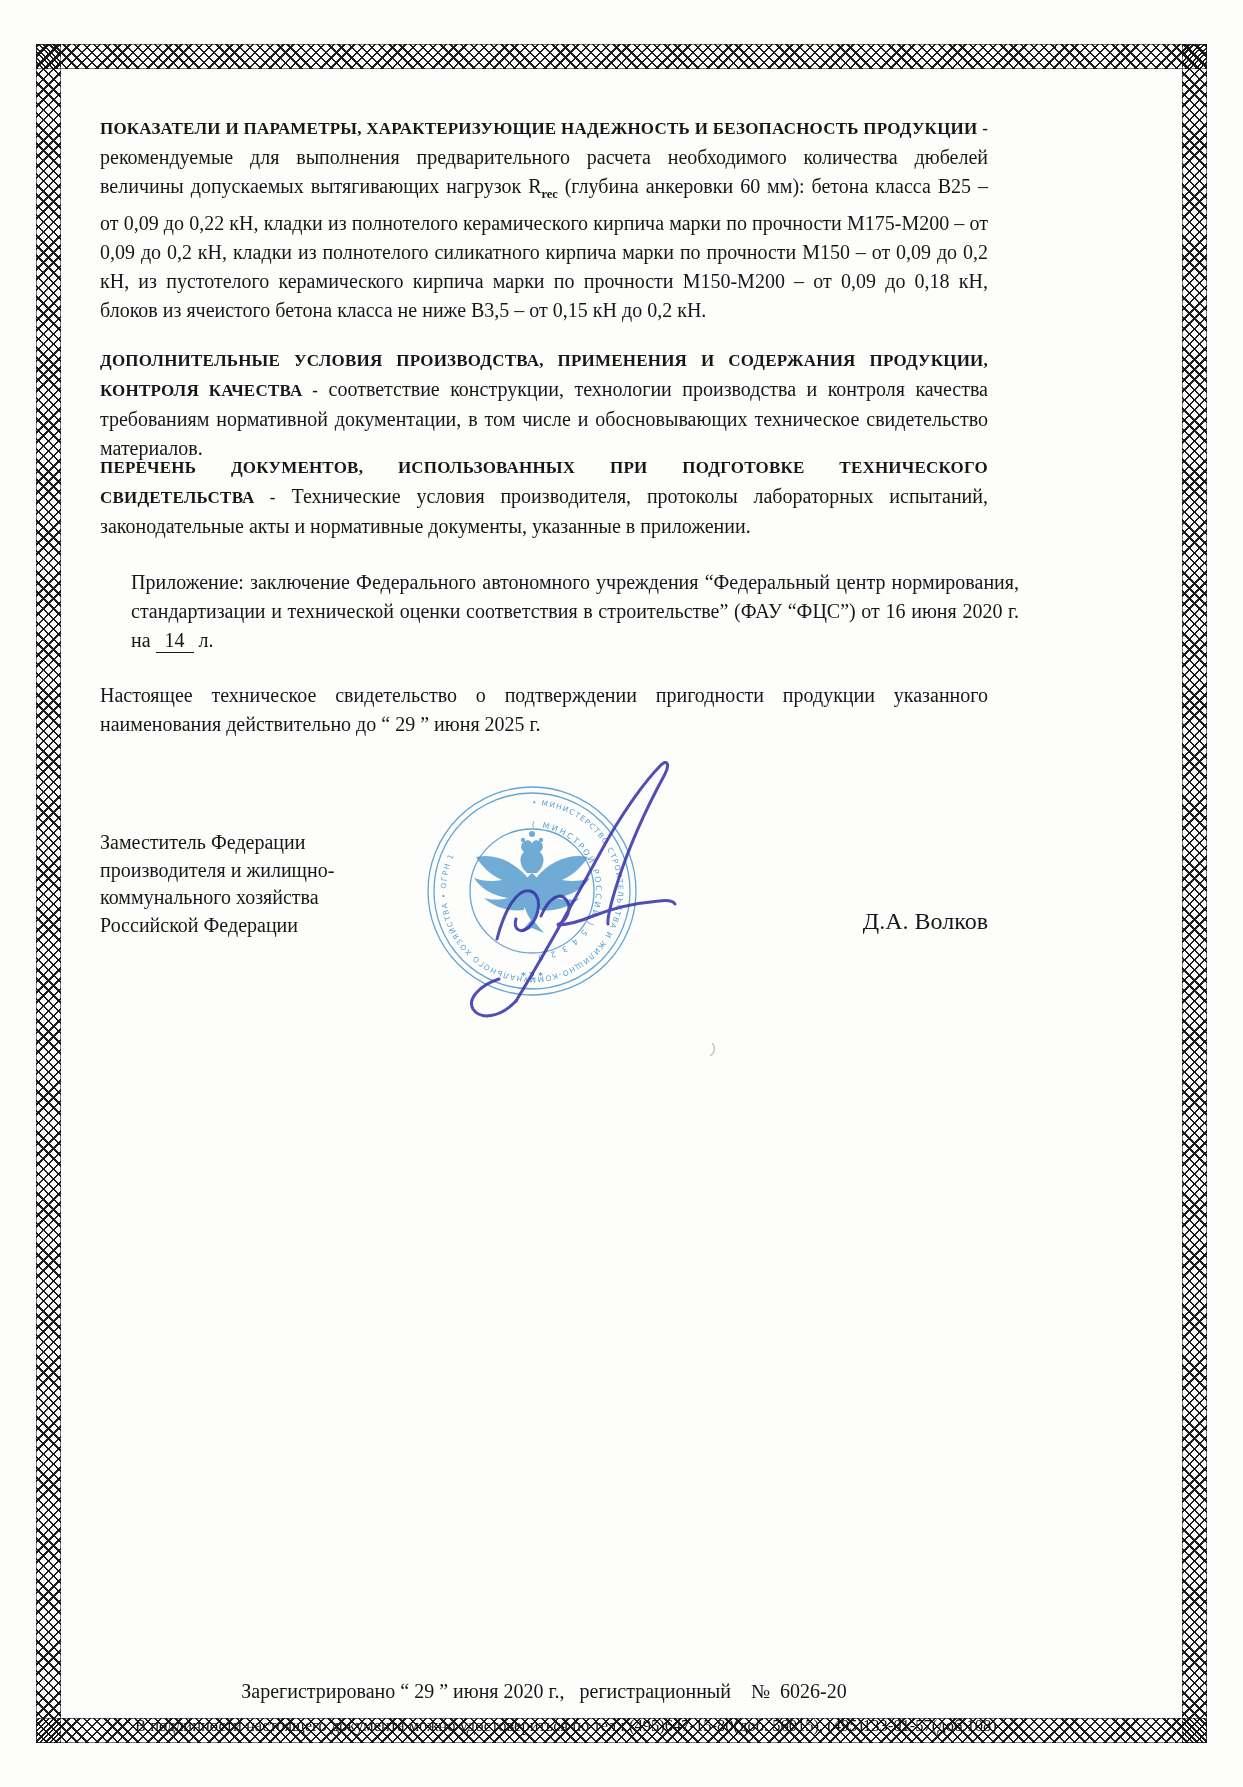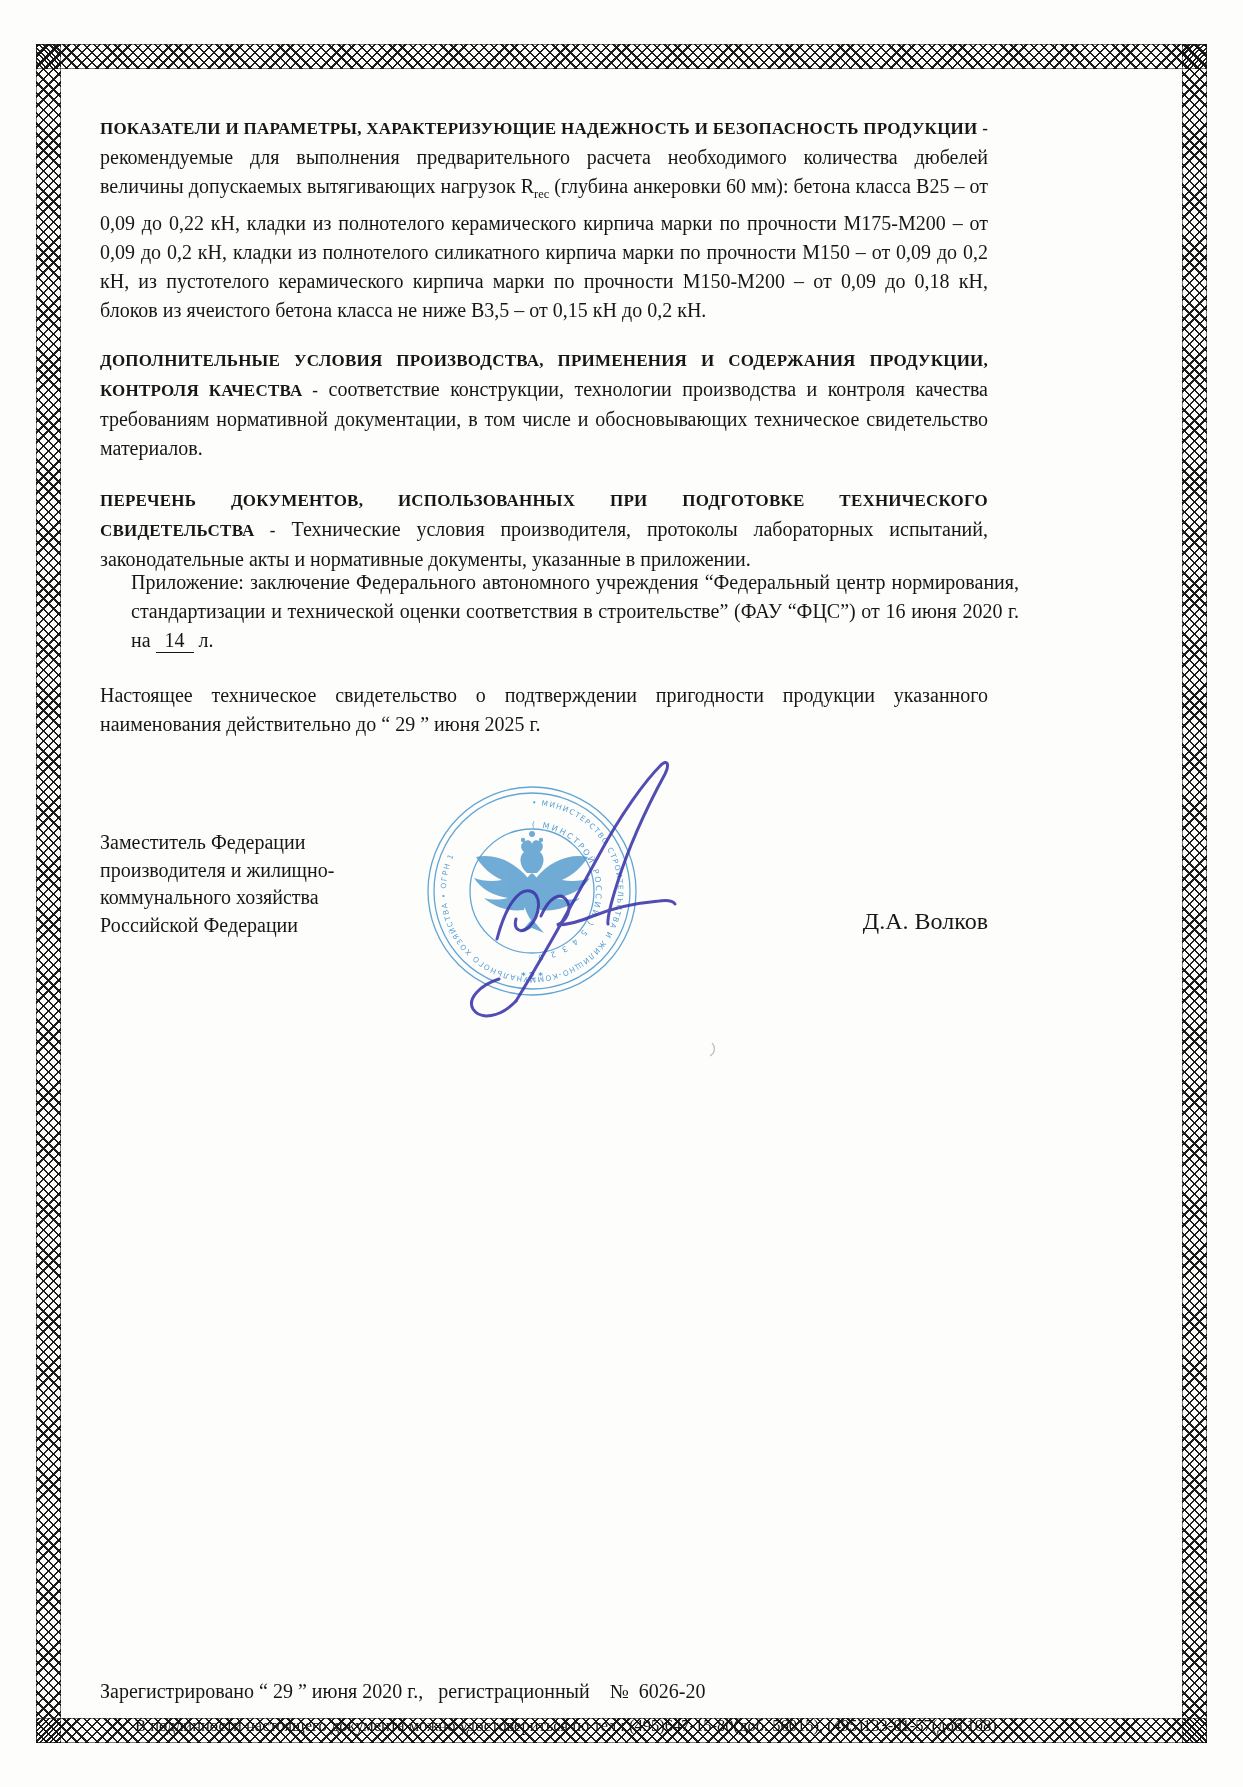--- a/index.html
+++ b/index.html
@@ -24,46 +24,46 @@
   .band.v { top:44px;  height:1699px; width:25px; }
   #band-top    { top:44px; }
   #band-bottom { top:1718px; }
   #band-left   { left:36px; }
   #band-right  { left:1182px; }
 
   .content { position:absolute; left:100px; width:888px; }
 
   .para { font-size:20px; line-height:29px; text-align:justify; }
   .sec-head { font-weight:bold; font-size:17px; letter-spacing:.2px; }
-  sub.rsub { font-size:.62em; }
+  sub.rsub { font-size:.62em;font-weight:bold; }
 
   #p1 { top:113px; }
   #p2 { top:345px; }
-  #p3 { top:485px; }
+  #p3 { top:452px; }
   #p4 { top:568px;margin-left:31px; }
   #p5 { top:681px; }
 
   .u-pages {
     border-bottom:1.6px solid #161616;
     padding:0 9px 1px 9px;
   }
 
   #sign-position { top:829px; width:270px; font-size:20px; line-height:27.5px; text-align:left; }
   #signer-name   { top:908px; text-align:right; font-size:24px; }
 
   #seal {
     position:absolute; left:424px; top:783px; width:216px; height:216px;
     pointer-events:none;
   }
   #signature-layer {
     position:absolute; left:0; top:0; width:1243px; height:1787px;
     pointer-events:none;
   }
 
-  #footer-reg { top:1680px; font-size:20px; white-space:pre-wrap; text-align:left; }
+  #footer-reg { top:1680px; font-size:20px; white-space:pre-wrap; text-align:center; }
   #footer-ver { top:1716px; font-size:16.5px; white-space:pre-wrap; text-align:left;margin-left:35px; }
 </style>
 </head>
 <body>
 
 <div class="band h" id="band-top"></div>
 <div class="band h" id="band-bottom"></div>
 <div class="band v" id="band-left"></div>
 <div class="band v" id="band-right"></div>
 

